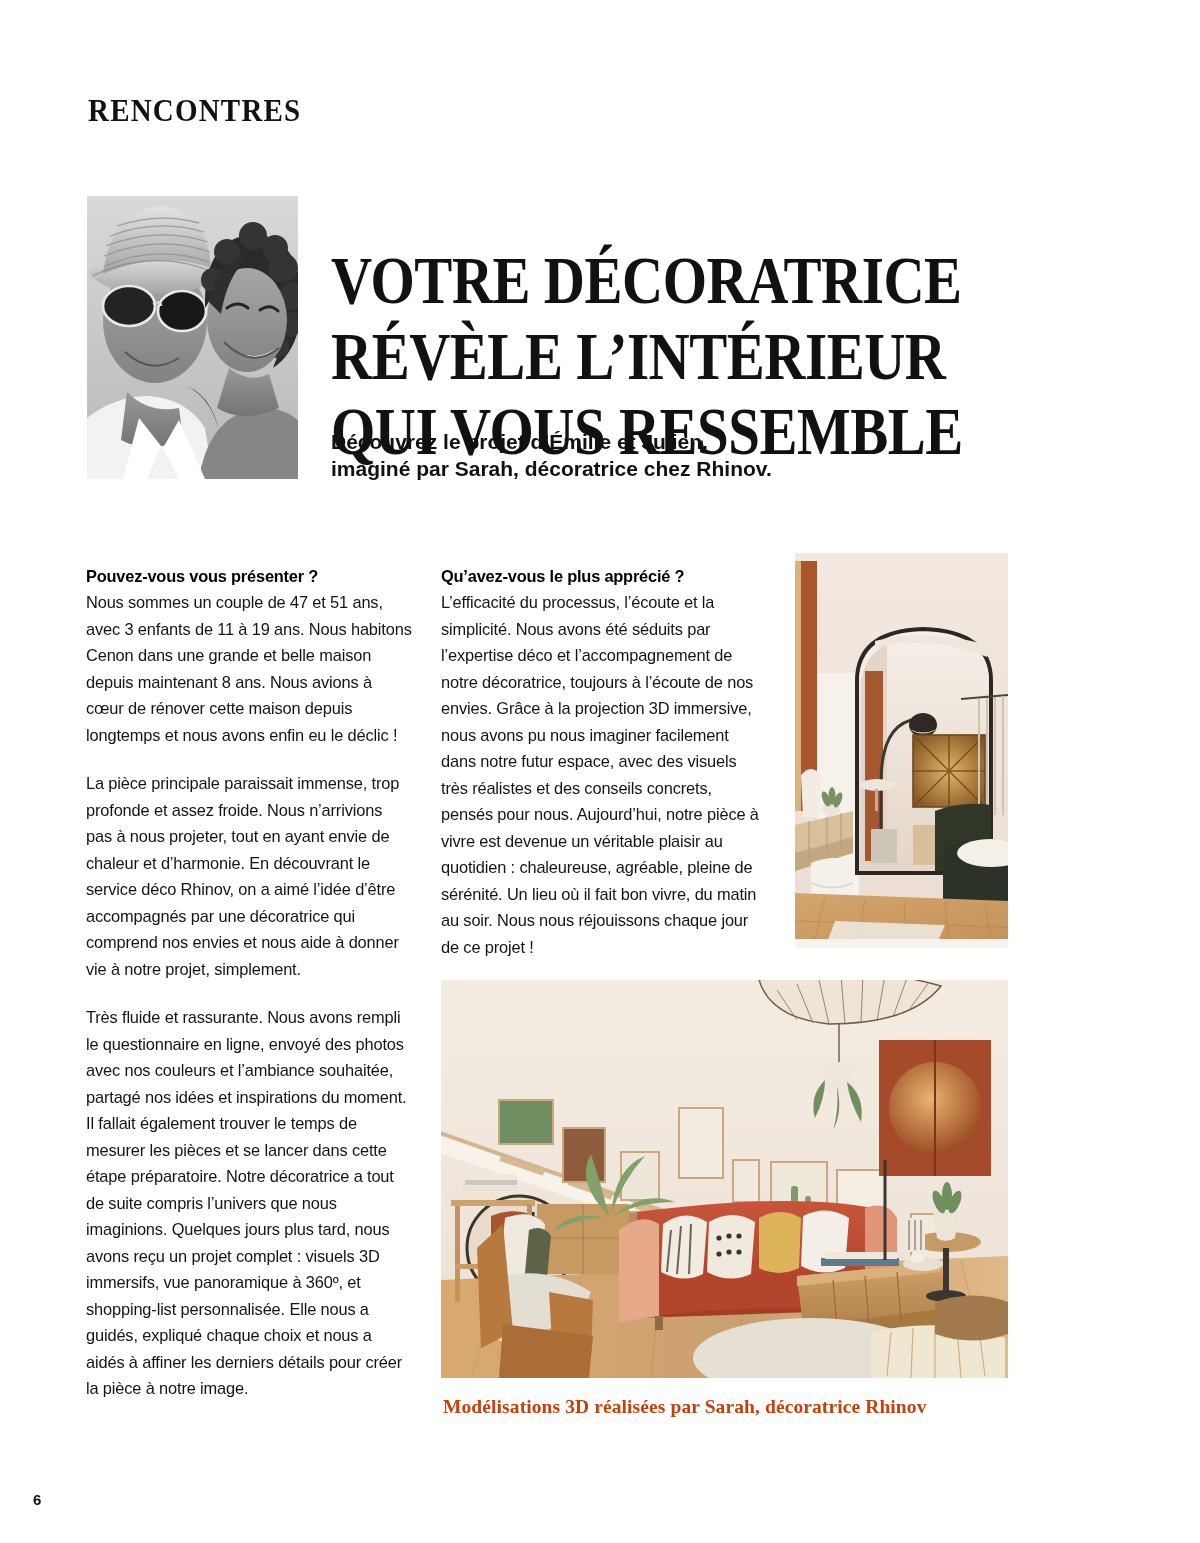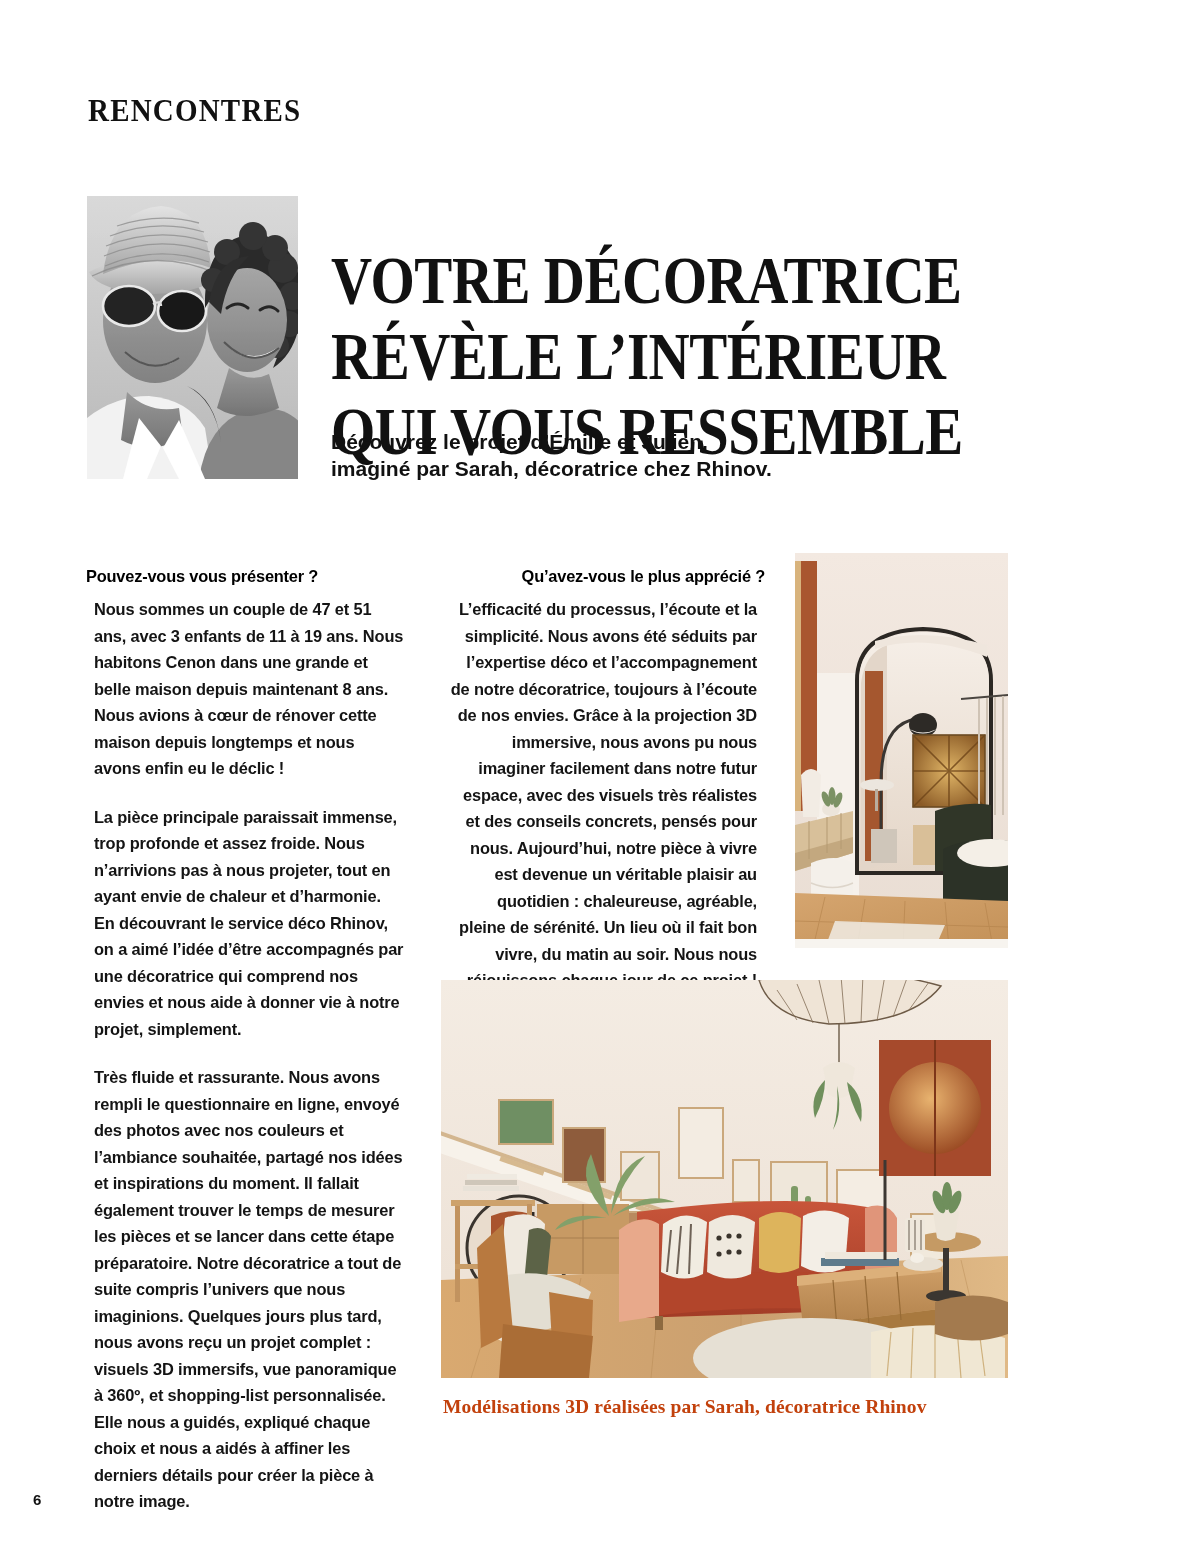--- a/index.html
+++ b/index.html
@@ -86,36 +86,36 @@
   
   .col {
     position: absolute;
     width: 326px;
     font-size: 16.4px;
     line-height: 26.5px;
     color: #141414;
     letter-spacing: -0.15px;
   }
   .col-left  { left: 86px;  top: 556px; }
-  .col-right { left: 441px; top: 556px; width: 324px; text-align: right; }
+  .col-right { left: 441px; top: 556px; width: 324px; }
 
   .qa { margin-bottom: 22px; }
   .qa:last-child { margin-bottom: 0; }
 
   .q {
     font-weight: 700;
     font-size: 16.4px;
     line-height: 24px;
     color: #000;
     margin: 8px 0 1px 0;
     letter-spacing: -0.2px;
   }
   .a {
-    margin: 8px;
-    font-weight: 700;
+    margin: 0;
+    font-weight: 400;
   }
 
   
   .photo {
     position: absolute;
     overflow: hidden;
     background: #efe7e0;
   }
   .photo svg { display: block; width: 100%; height: 100%; }
 

